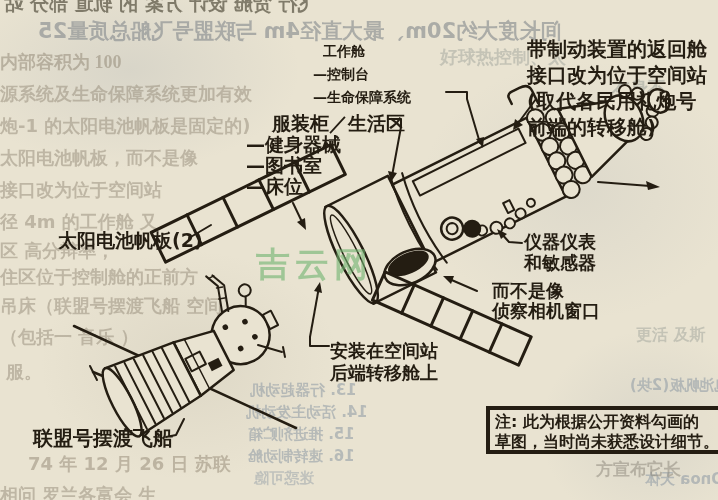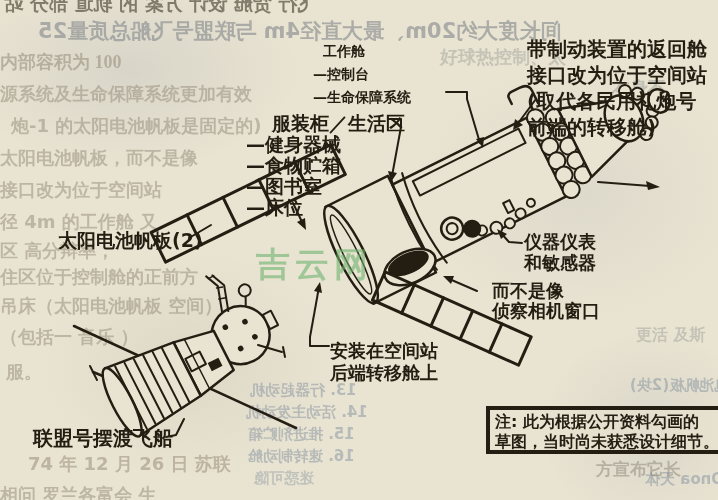--- a/index.html
+++ b/index.html
@@ -41,27 +41,27 @@
   <div class="blotch b1"></div>
   <div class="blotch b2"></div>
   <div class="blotch b3"></div>
   <div class="blotch b4"></div>
 
   <div id="ghost-layer">
       <span class="ghost mir" style="left: 4px; top: -9px; font-size: 19px; color: rgb(85, 80, 63); opacity: 0.7;">飞行 货舱 设计 方案 的 轨道 部分 站</span>
       <span class="ghost mir" style="left: 38px; top: 17px; font-size: 21px; color: rgb(131, 136, 140); opacity: 0.6;">间长度大约20m、最大直径4m  与联盟号飞船总质量25</span>
       <span class="ghost" style="left: 0px; top: 50px; font-size: 18px; color: rgb(149, 139, 121); opacity: 0.55; font-family: Liberation Serif, serif;">内部容积为 100</span>
       <span class="ghost" style="left: 0px; top: 82px; font-size: 18px; color: rgb(149, 139, 121); opacity: 0.5; text-align: center;">源系统及生命保障系统更加有效</span>
-      <span class="ghost" style="left: 0px; top: 114px; font-size: 18px; color: rgb(149, 139, 121); opacity: 0.5; padding-left: 11px;">炮-1 的太阳电池帆板是固定的)</span>
+      <span class="ghost" style="left: 0px; top: 114px; font-size: 18px; color: rgb(149, 139, 121); opacity: 0.5;">炮-1 的太阳电池帆板是固定的)</span>
       <span class="ghost" style="left: 0px; top: 146px; font-size: 18px; color: rgb(149, 139, 121); opacity: 0.5;">太阳电池帆板，而不是像</span>
       <span class="ghost" style="left: 0px; top: 178px; font-size: 18px; color: rgb(149, 139, 121); opacity: 0.5;">接口改为位于空间站</span>
       <span class="ghost" style="left: 0px; top: 210px; font-size: 18px; color: rgb(149, 139, 121); opacity: 0.5;">径 4m 的工作舱 又</span>
       <span class="ghost" style="left: 0px; top: 239px; font-size: 18px; color: rgb(149, 139, 121); opacity: 0.5;">区 高分辩率，</span>
       <span class="ghost" style="left: 0px; top: 265px; font-size: 18px; color: rgb(149, 139, 121); opacity: 0.5;">住区位于控制舱的正前方</span>
-      <span class="ghost" style="left: 0px; top: 294px; font-size: 18px; color: rgb(149, 139, 121); opacity: 0.5;">吊床（太阳电池帆板  空间）</span>
+      <span class="ghost" style="left: 0px; top: 294px; font-size: 18px; color: rgb(149, 139, 121); opacity: 0.5;">吊床（联盟号摆渡飞船  空间）</span>
       <span class="ghost" style="left: 0px; top: 325px; font-size: 18px; color: rgb(149, 139, 121); opacity: 0.5;">（包括一  音乐  ）</span>
       <span class="ghost" style="left: 6px; top: 360px; font-size: 18px; color: rgb(149, 139, 121); opacity: 0.5;">服。</span>
       <span class="ghost" style="left: 440px; top: 45px; font-size: 18px; color: rgb(143, 149, 143); opacity: 0.4;">好球热控制、太</span>
       <span class="ghost" style="left: 612px; top: 76px; font-size: 18px; color: rgb(143, 149, 143); opacity: 0.45;">本身不</span>
       <span class="ghost" style="left: 636px; top: 325px; font-size: 16px; color: rgb(143, 149, 143); opacity: 0.4;">更活 及斯</span>
       <span class="ghost mir" style="left: 250px; top: 381px; font-size: 15px; color: rgb(141, 153, 164); opacity: 0.55;">13. 行器起动机</span>
       <span class="ghost mir" style="left: 246px; top: 403px; font-size: 15px; color: rgb(141, 153, 164); opacity: 0.55;">14. 活动主发动机</span>
       <span class="ghost mir" style="left: 248px; top: 425px; font-size: 15px; color: rgb(141, 153, 164); opacity: 0.55;">15. 推进剂贮箱</span>
       <span class="ghost mir" style="left: 248px; top: 447px; font-size: 15px; color: rgb(141, 153, 164); opacity: 0.55;">16. 速转制动舱</span>
       <span class="ghost mir" style="left: 254px; top: 469px; font-size: 15px; color: rgb(141, 153, 164); opacity: 0.45;">迷惑可隐</span>
@@ -213,21 +213,20 @@
 
   <div class="label" style="left:313px;top:40px;font-size:14px;line-height:23px;">
     <div style="padding-left:10px">工作舱</div>
     <div>—控制台</div>
     <div>—生命保障系统</div>
   </div>
 
   <div class="label" style="left:246px;top:113px;font-size:19px;line-height:21px;">
     <div style="padding-left:26px">服装柜／生活区</div>
     <div>—健身器械</div>
-    <div>—食物贮箱</div>
     <div>—图书室</div>
     <div>—床位</div>
   </div>
 
   <div class="label" style="left:527px;top:36px;font-size:20px;line-height:26px;">
     <div>带制动装置的返回舱</div>
     <div>接口改为位于空间站</div>
     <div>(取代各民用礼炮号</div>
     <div>前端的转移舱)</div>
   </div>

